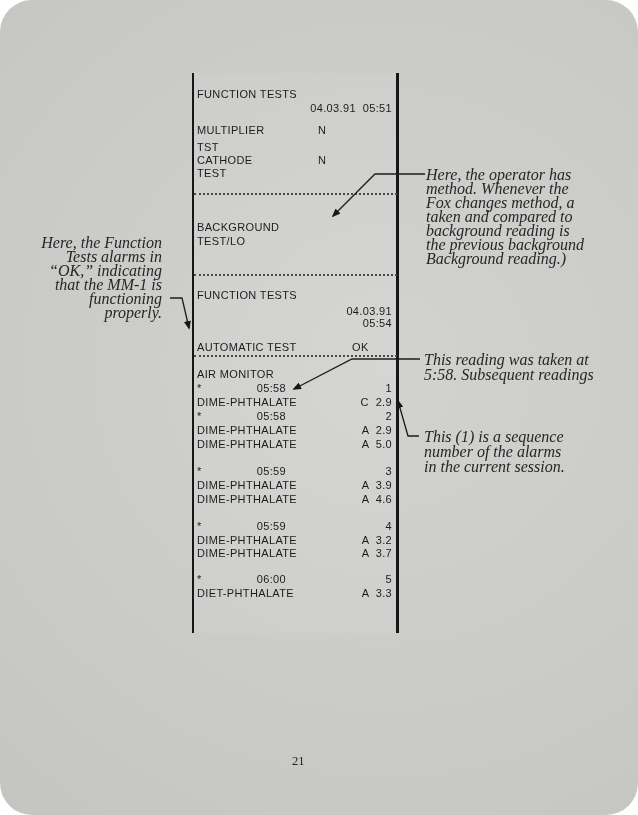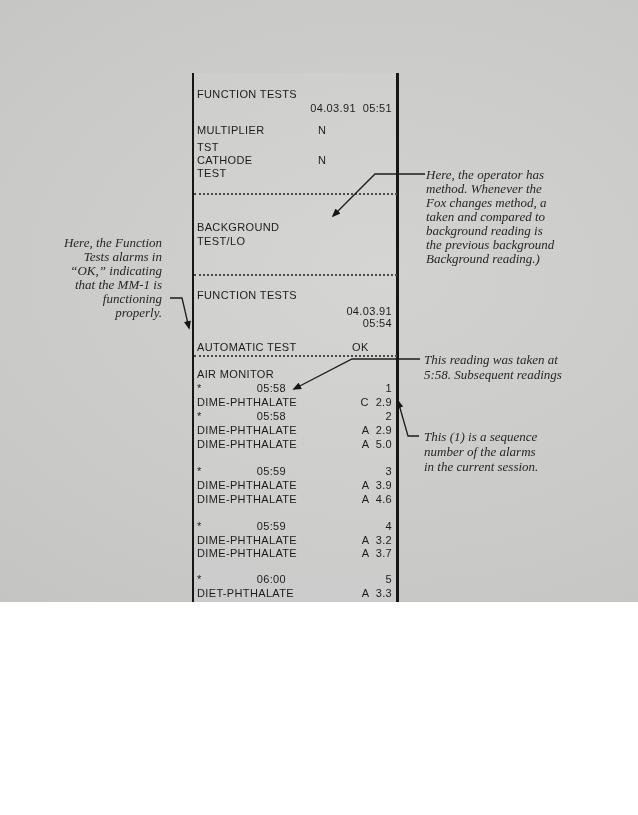--- a/index.html
+++ b/index.html
@@ -1,21 +1,22 @@
 <!DOCTYPE html>
 <html><head>
 <meta charset="utf-8">
 <style>
   html,body{margin:0;padding:0;}
   #page{
     position:relative;
-    width:638px;height:602px;
+    width:638px;height:815px;
     overflow:hidden;
     background:radial-gradient(120% 90% at 60% 45%, #d2d2d0 0%, #c9cac8 55%, #c0c1bf 100%);
     font-family:"Liberation Sans", sans-serif;
+    border-radius:32px;
   }
   
   #col{
     position:absolute;left:194px;top:73px;width:202px;height:560px;
     background:rgba(255,255,255,0.07);
   }
   .rule{position:absolute;background:#161616;}
   #rule-left{left:192px;top:73px;width:2px;height:560px;}
   #rule-right{left:396px;top:73px;width:3px;height:560px;}
   .pdots{
@@ -29,21 +30,21 @@
   .prow span{position:absolute;top:0;white-space:pre;}
   .prow .l{left:0;}
   .prow .r{right:2px;}
   .prow .tm{right:108px;}
   .prow .c{left:0;width:100%;}
   
   .ann{
     position:absolute;
     font-family:"Liberation Serif", serif;
     font-style:italic;
-    font-size:13px;color:#262626;
+    font-size:16px;color:#262626;
   }
   .ann .aline{line-height:14px;}
   .ann.lh15 .aline{line-height:15px;}
   #ann-left{left:38px;top:236px;width:124px;text-align:right;}
   #ann-right1{left:426px;top:168px;width:185px;}
   #ann-right2{left:424px;top:352px;width:190px;}
   #ann-right3{left:424px;top:429px;width:165px;}
   #leaders{position:absolute;left:0;top:0;pointer-events:none;}
   #pageno{
     position:absolute;left:292px;top:754px;width:30px;

